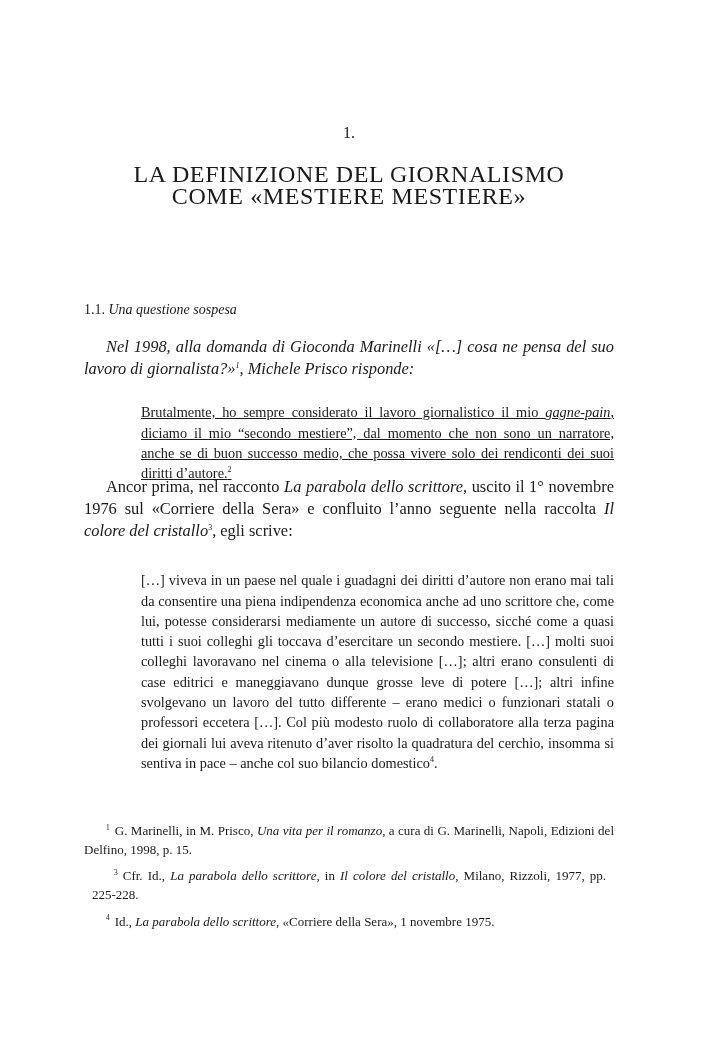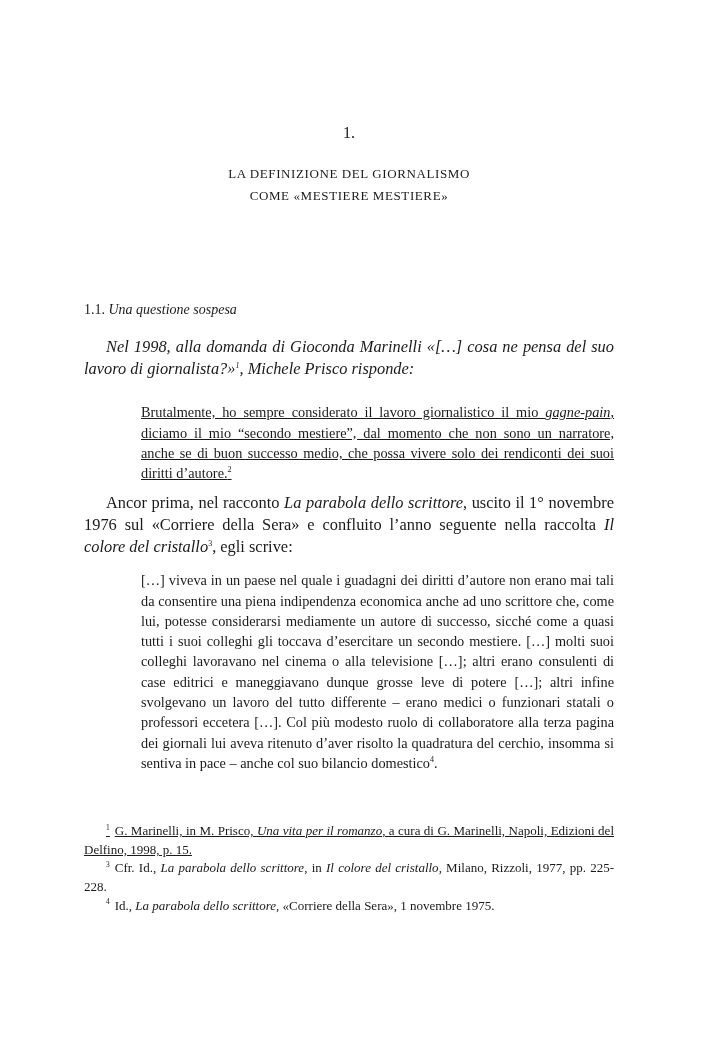--- a/index.html
+++ b/index.html
@@ -8,21 +8,21 @@
       font-family: "Liberation Serif", "DejaVu Serif", serif;
       color: #1a1a1a;
     }
     .page { position: absolute; left: 84px; top: 0; width: 530px; }
     .chap-num {
       position: absolute; top: 124px; left: 0; width: 530px;
       text-align: center; font-size: 16px;
     }
     .chap-title {
       position: absolute; top: 163px; left: 0; width: 530px;
-      text-align: center; font-size: 13px; line-height: 22px; letter-spacing: 0.6px;
+      text-align: center; font-size: 24px; line-height: 22px; letter-spacing: 0.6px;
     }
     .sec-head { position: absolute; top: 302px; left: 0; font-size: 14px; }
     .sec-head i { font-style: italic; }
     .para {
       position: absolute; left: 0; width: 530px;
       font-size: 16.4px; line-height: 22px; text-align: justify;
       text-indent: 22px; hyphens: auto;
     }
     .quote {
       position: absolute; left: 57px; width: 473px;
@@ -47,23 +47,23 @@
 
   <div class="sec-head">
     <span>1.1.</span>
     <i>Una questione sospesa</i>
   </div>
 
   <p class="para" style="top:320px;font-style:italic;"><span>Nel 1998, alla domanda di Gioconda Marinelli «[…] cosa ne pensa del suo lavoro di giornalista?»</span><sup>1</sup><span>, Michele Prisco risponde:</span></p>
 
   <p class="quote" style="top:388px;text-decoration:underline;"><span>Brutalmente, ho sempre considerato il lavoro giornalistico il mio </span><i>gagne-pain</i><span>, diciamo il mio “secondo mestiere”, dal momento che non sono un narratore, anche se di buon successo medio, che possa vivere solo dei rendiconti dei suoi diritti d’autore.</span><sup>2</sup></p>
 
-  <p class="para" style="top:476px;"><span>Ancor prima, nel racconto </span><i>La parabola dello scrittore</i><span>, uscito il 1° novembre 1976 sul «Corriere della Sera» e confluito l’anno seguente nella raccolta </span><i>Il colore del cristallo</i><sup>3</sup><span>, egli scrive:</span></p>
+  <p class="para" style="top:460px;"><span>Ancor prima, nel racconto </span><i>La parabola dello scrittore</i><span>, uscito il 1° novembre 1976 sul «Corriere della Sera» e confluito l’anno seguente nella raccolta </span><i>Il colore del cristallo</i><sup>3</sup><span>, egli scrive:</span></p>
 
   <p class="quote" style="top:556px;"><span>[…] viveva in un paese nel quale i guadagni dei diritti d’autore non erano mai tali da consentire una piena indipendenza economica anche ad uno scrittore che, come lui, potesse considerarsi mediamente un autore di successo, sicché come a quasi tutti i suoi colleghi gli toccava d’esercitare un secondo mestiere. […] molti suoi colleghi lavoravano nel cinema o alla televisione […]; altri erano consulenti di case editrici e maneggiavano dunque grosse leve di potere […]; altri infine svolgevano un lavoro del tutto differente – erano medici o funzionari statali o professori eccetera […]. Col più modesto ruolo di collaboratore alla terza pagina dei giornali lui aveva ritenuto d’aver risolto la quadratura del cerchio, insomma si sentiva in pace – anche col suo bilancio domestico</span><sup>4</sup><span>.</span></p>
 
   <div class="notes">
-    <p class="note" style="margin:0;text-decoration:underline;"><sup>1</sup><span>G. Marinelli, in M. Prisco, </span><i>Una vita per il romanzo</i><span>, a cura di G. Marinelli, Napoli, Edizioni del Delfino, 1998, p. 15.</span></p>
-    <p class="note" style="margin:0;"><sup>3</sup><span>Cfr. Id., </span><i>La parabola dello scrittore</i><span>, in </span><i>Il colore del cristallo</i><span>, Milano, Rizzoli, 1977, pp. 225-228.</span></p>
+    <p class="note" style="margin:0;"><sup>1</sup><span>G. Marinelli, in M. Prisco, </span><i>Una vita per il romanzo</i><span>, a cura di G. Marinelli, Napoli, Edizioni del Delfino, 1998, p. 15.</span></p>
+    <p class="note" style="margin:8px;"><sup>3</sup><span>Cfr. Id., </span><i>La parabola dello scrittore</i><span>, in </span><i>Il colore del cristallo</i><span>, Milano, Rizzoli, 1977, pp. 225-228.</span></p>
     <p class="note" style="margin:0;"><sup>4</sup><span>Id., </span><i>La parabola dello scrittore</i><span>, «Corriere della Sera», 1 novembre 1975.</span></p>
   </div>
 
 </div>
 
 </body></html>

